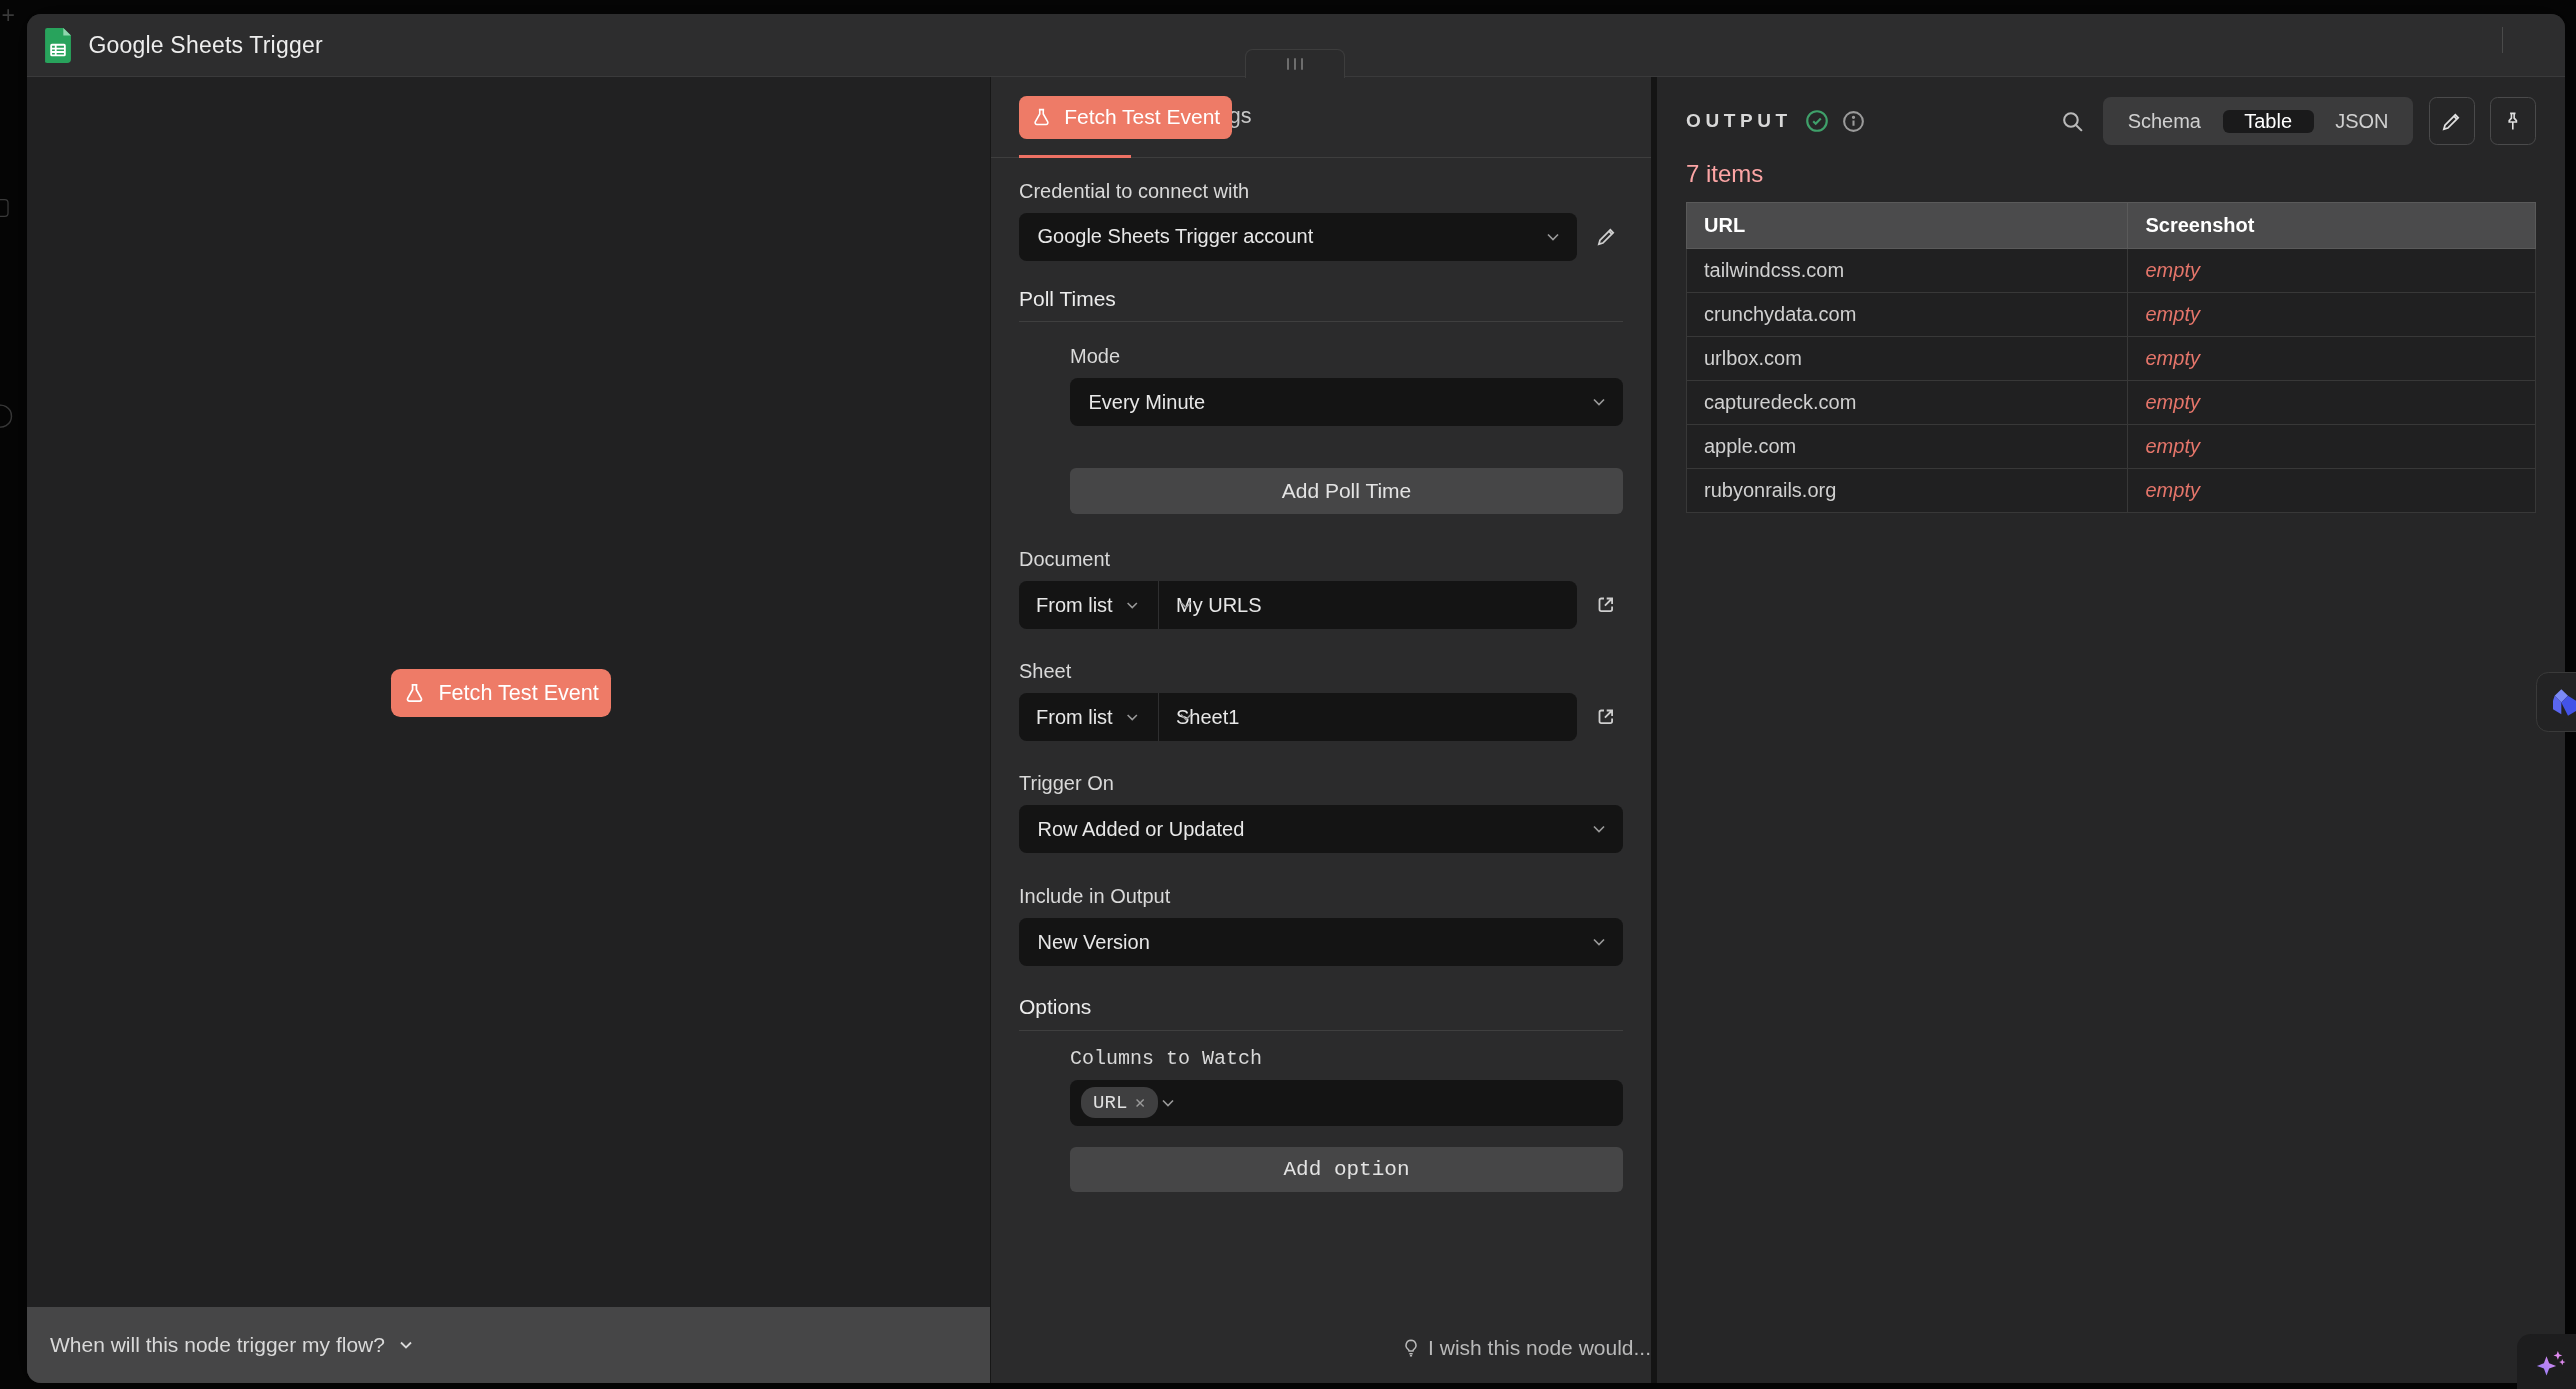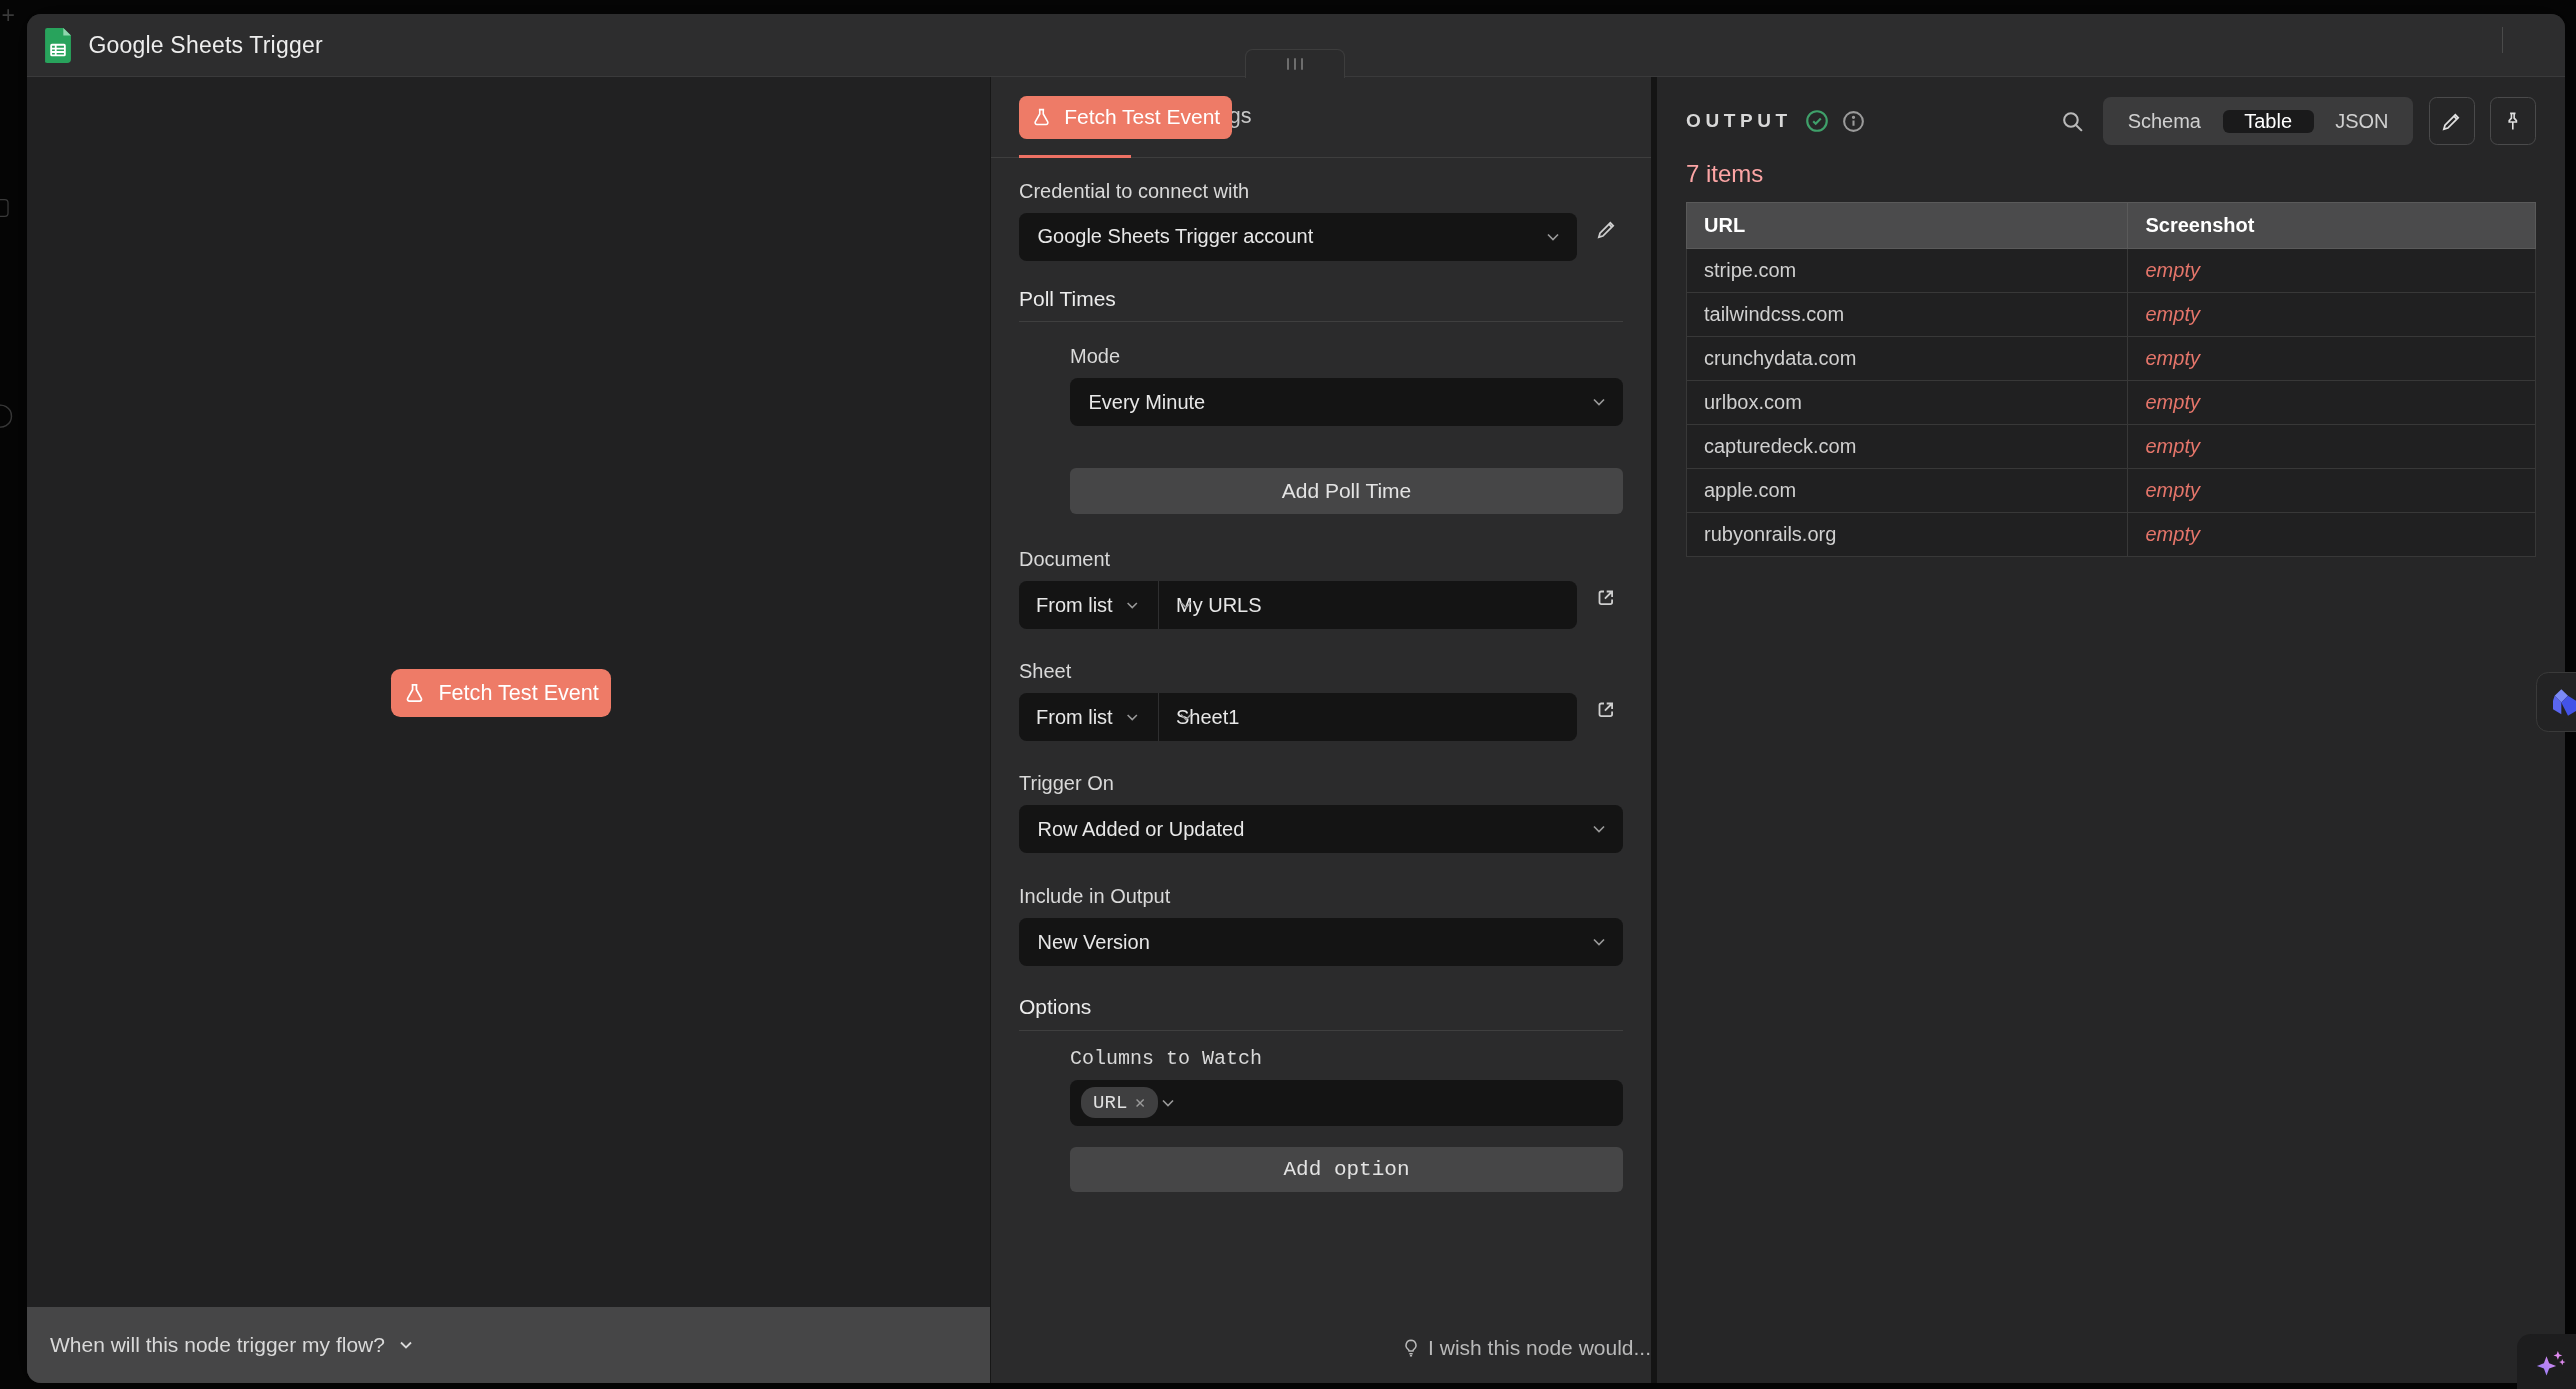--- a/index.html
+++ b/index.html
@@ -52,21 +52,21 @@
 
   .params-scroll { flex:1; padding:0 28px; overflow:hidden; display:flex; flex-direction:column; }
   .fld-label { display:block; font-size:20px; color:#d9d9d9; margin-bottom:10px; }
   .section-h { font-size:21px; color:#ececec; }
   .section-divider { height:0.8px; background:#3f3f3f; margin-top:10.8px; }
   .indent { margin-left:51px; }
 
   .select { position:relative; height:48px; background:#141414; border-radius:7.7px;
             display:flex; align-items:center; padding:0 46px 0 18.5px; font-size:20px; color:#e8e8e8; cursor:pointer; }
   .select .chev { position:absolute; right:14px; }
-  .combo-row { display:flex; align-items:flex-start; gap:12.3px; }
+  .combo-row { display:flex; align-items:center; gap:12.3px; }
   .combo { flex:1; display:flex; height:48px; border-radius:7.7px; overflow:hidden; background:#141414; }
   .combo .mode-part { flex:0 0 140px; display:flex; align-items:center; gap:10.8px; padding:0 14px 0 17px;
                       border-right:1.5px solid #2f2f30; font-size:20px; color:#e8e8e8; cursor:pointer; }
   .combo .value-part { flex:1; position:relative; display:flex; align-items:center; padding:0 46px 0 17px;
                        font-size:20px; color:#e8e8e8; cursor:pointer; }
   .icon-ghost-btn { width:34px; height:34px; display:flex; align-items:center; justify-content:center; cursor:pointer; flex:0 0 34px; }
 
   .wide-btn { height:46px; background:#464647; border:none; border-radius:6.2px; color:#e3e3e3;
               font-size:21px; font-family:inherit; cursor:pointer; width:100%; }
 
@@ -358,24 +358,20 @@
         <div class="items-count">7 items</div>
 
         <table class="out-table">
           <thead>
             <tr>
               <th style="width:52%;">URL</th>
               <th>Screenshot</th>
             </tr>
           </thead>
           <tbody id="rows-host">
-  <tr>
-    <td>stripe.com</td>
-    <td class="empty">empty</td>
-  </tr>
 
   <tr>
     <td>tailwindcss.com</td>
     <td class="empty">empty</td>
   </tr>
 
   <tr>
     <td>crunchydata.com</td>
     <td class="empty">empty</td>
   </tr>

